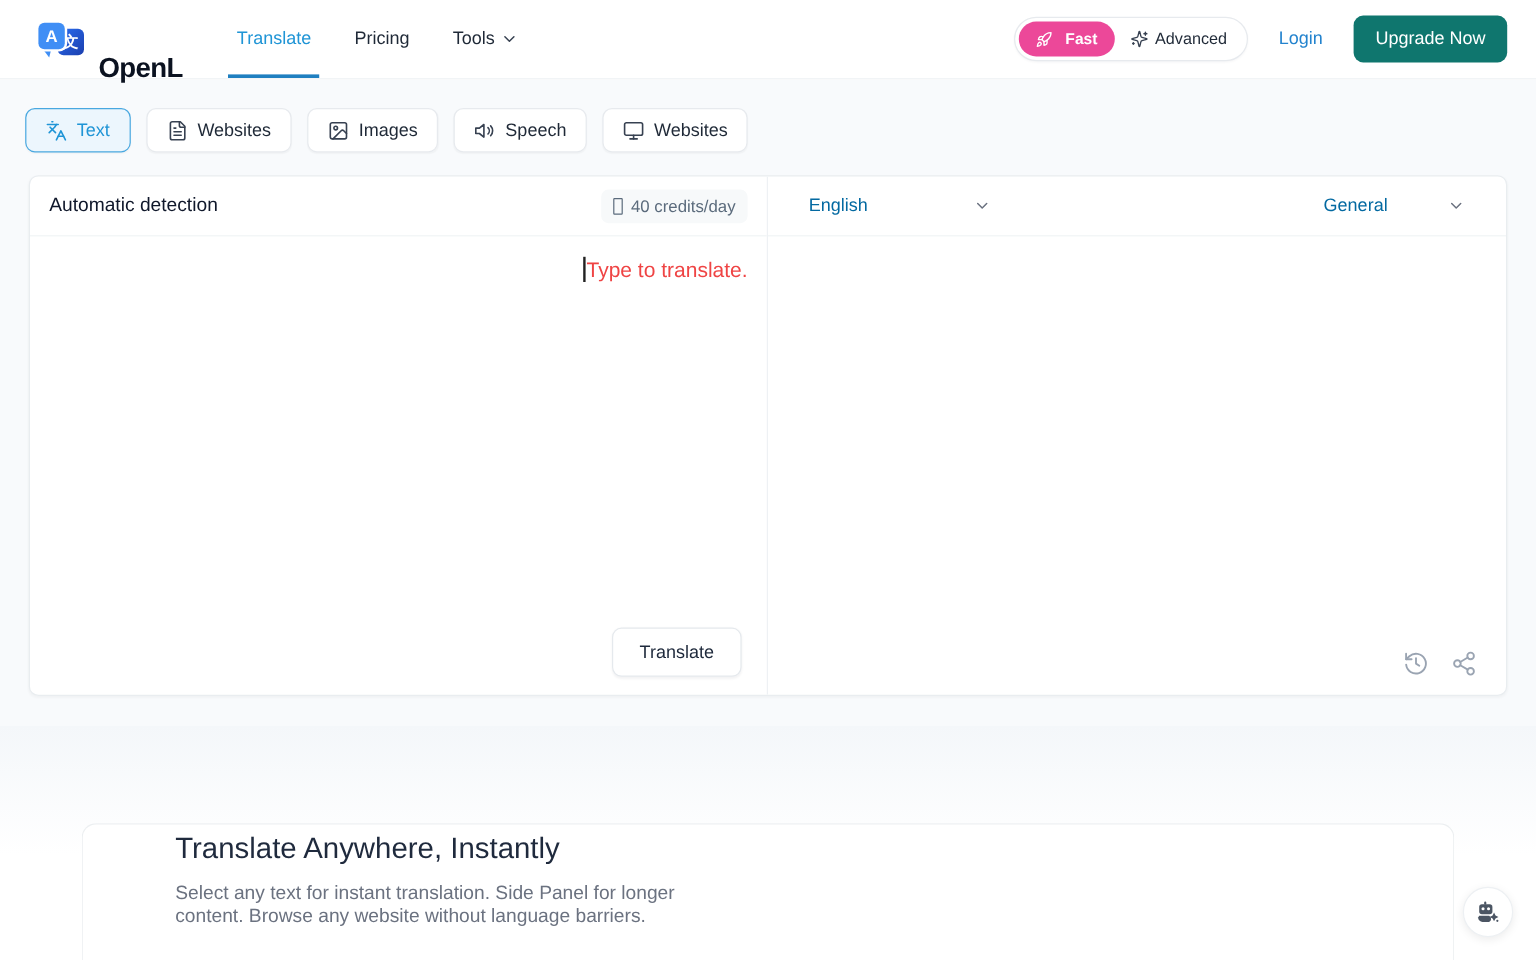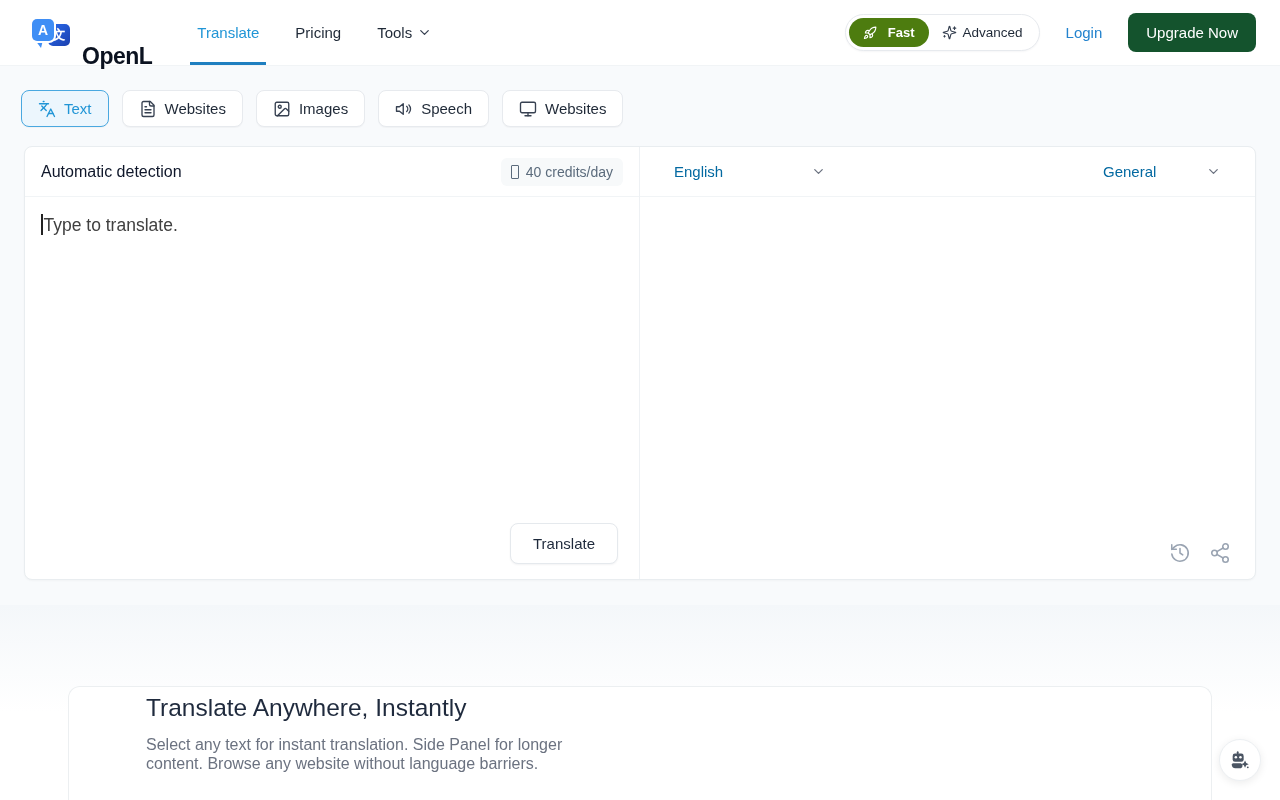--- a/index.html
+++ b/index.html
@@ -24,26 +24,26 @@
     color:#1f2937; cursor:pointer; padding:0 3px; gap:5px; }
   .nav-item.active { color:#2095d6; }
   .nav-item.active::after { content:""; position:absolute; left:-4px; right:-4px; bottom:0; height:3px;
     background:#1f7fc0; }
   .chev { width:15px; height:15px; stroke:#374151; stroke-width:2; fill:none;
     stroke-linecap:round; stroke-linejoin:round; }
 
   .header-right { margin-left:auto; display:flex; align-items:center; gap:26px; }
   .mode-toggle { display:flex; align-items:center; border:1px solid #e7eaee; border-radius:20px;
     background:#fff; padding:3px; box-shadow:0 1px 2px rgba(16,24,40,.04); }
-  .mode-fast { display:flex; align-items:center; gap:11px; background:#4d7c0f; color:#fff;
+  .mode-fast { display:flex; align-items:center; gap:11px; background:#ec4899; color:#fff;
     font-size:13px; font-weight:bold; padding:7px 14px; border-radius:16px; cursor:pointer; }
   .mode-adv { display:flex; align-items:center; gap:6px; color:#1f2937; font-size:13.5px;
     padding:7px 13px; cursor:pointer; }
   .login { color:#2383ce; font-size:15px; cursor:pointer; }
-  .upgrade-btn { background:#14532d; color:#fff; border:none; font-size:15px;
+  .upgrade-btn { background:#0f766e; color:#fff; border:none; font-size:15px;
     padding:11px 18px; border-radius:8px; cursor:pointer; font-family:inherit; }
 
   
   .top-section { background:#f8fafc; padding:24px 24px 25px; }
   .tabs { display:flex; gap:13px; margin-left:-3px; }
   .tab { display:flex; align-items:center; gap:8px; height:37px; padding:0 16px; border-radius:8px;
     background:#fff; border:1px solid #e7eaee; font-size:15px; color:#1f2937; cursor:pointer;
     box-shadow:0 1px 1px rgba(16,24,40,.03); }
   .tab.active { background:#ecf6fd; border:1px solid #49a8e0; color:#2095d6; }
   .tab svg { width:18px; height:18px; stroke:#374151; stroke-width:1.8; fill:none;
@@ -62,21 +62,21 @@
   .credits { display:flex; align-items:center; gap:7px; background:#f7f9fa; border-radius:6px;
     padding:6px 10px; font-size:14px; color:#5b6b7c; }
   .tofu { display:inline-block; width:8px; height:14px; border:1.2px solid #5b6b7c; border-radius:1px; }
 
   .select-ctl { display:flex; align-items:center; justify-content:space-between; cursor:pointer; }
   .select-ctl .lbl { font-size:15px; color:#0369a1; }
   .select-ctl .chev { stroke:#6b7280; }
   .ctl-lang { width:152px; }
   .ctl-style { width:118px; }
 
-  .editor { flex:1; padding:17px 16px; font-size:17.5px; color:#404040; cursor:text; }
+  .editor { flex:1; padding:17px 16px; font-size:17.5px; color:#ef4444; cursor:text;text-align:right; }
   .caret { display:inline-block; width:1.5px; height:21px; background:#222; vertical-align:-4px; margin-right:1px; }
 
   .src-foot { padding:0 21px 15px; display:flex; justify-content:flex-end; }
   .translate-btn { background:#fff; border:1px solid #e5e9ed; border-radius:8px; padding:11px 22px;
     font-size:15px; color:#1e293b; cursor:pointer; font-family:inherit;
     box-shadow:0 1px 2px rgba(16,24,40,.05); }
   .tgt-foot { padding:0 24px 15px; display:flex; justify-content:flex-end; align-items:center; gap:18px; }
   .foot-icon { width:22px; height:22px; stroke:#9aa4b2; stroke-width:1.7; fill:none;
     stroke-linecap:round; stroke-linejoin:round; cursor:pointer; }
 

